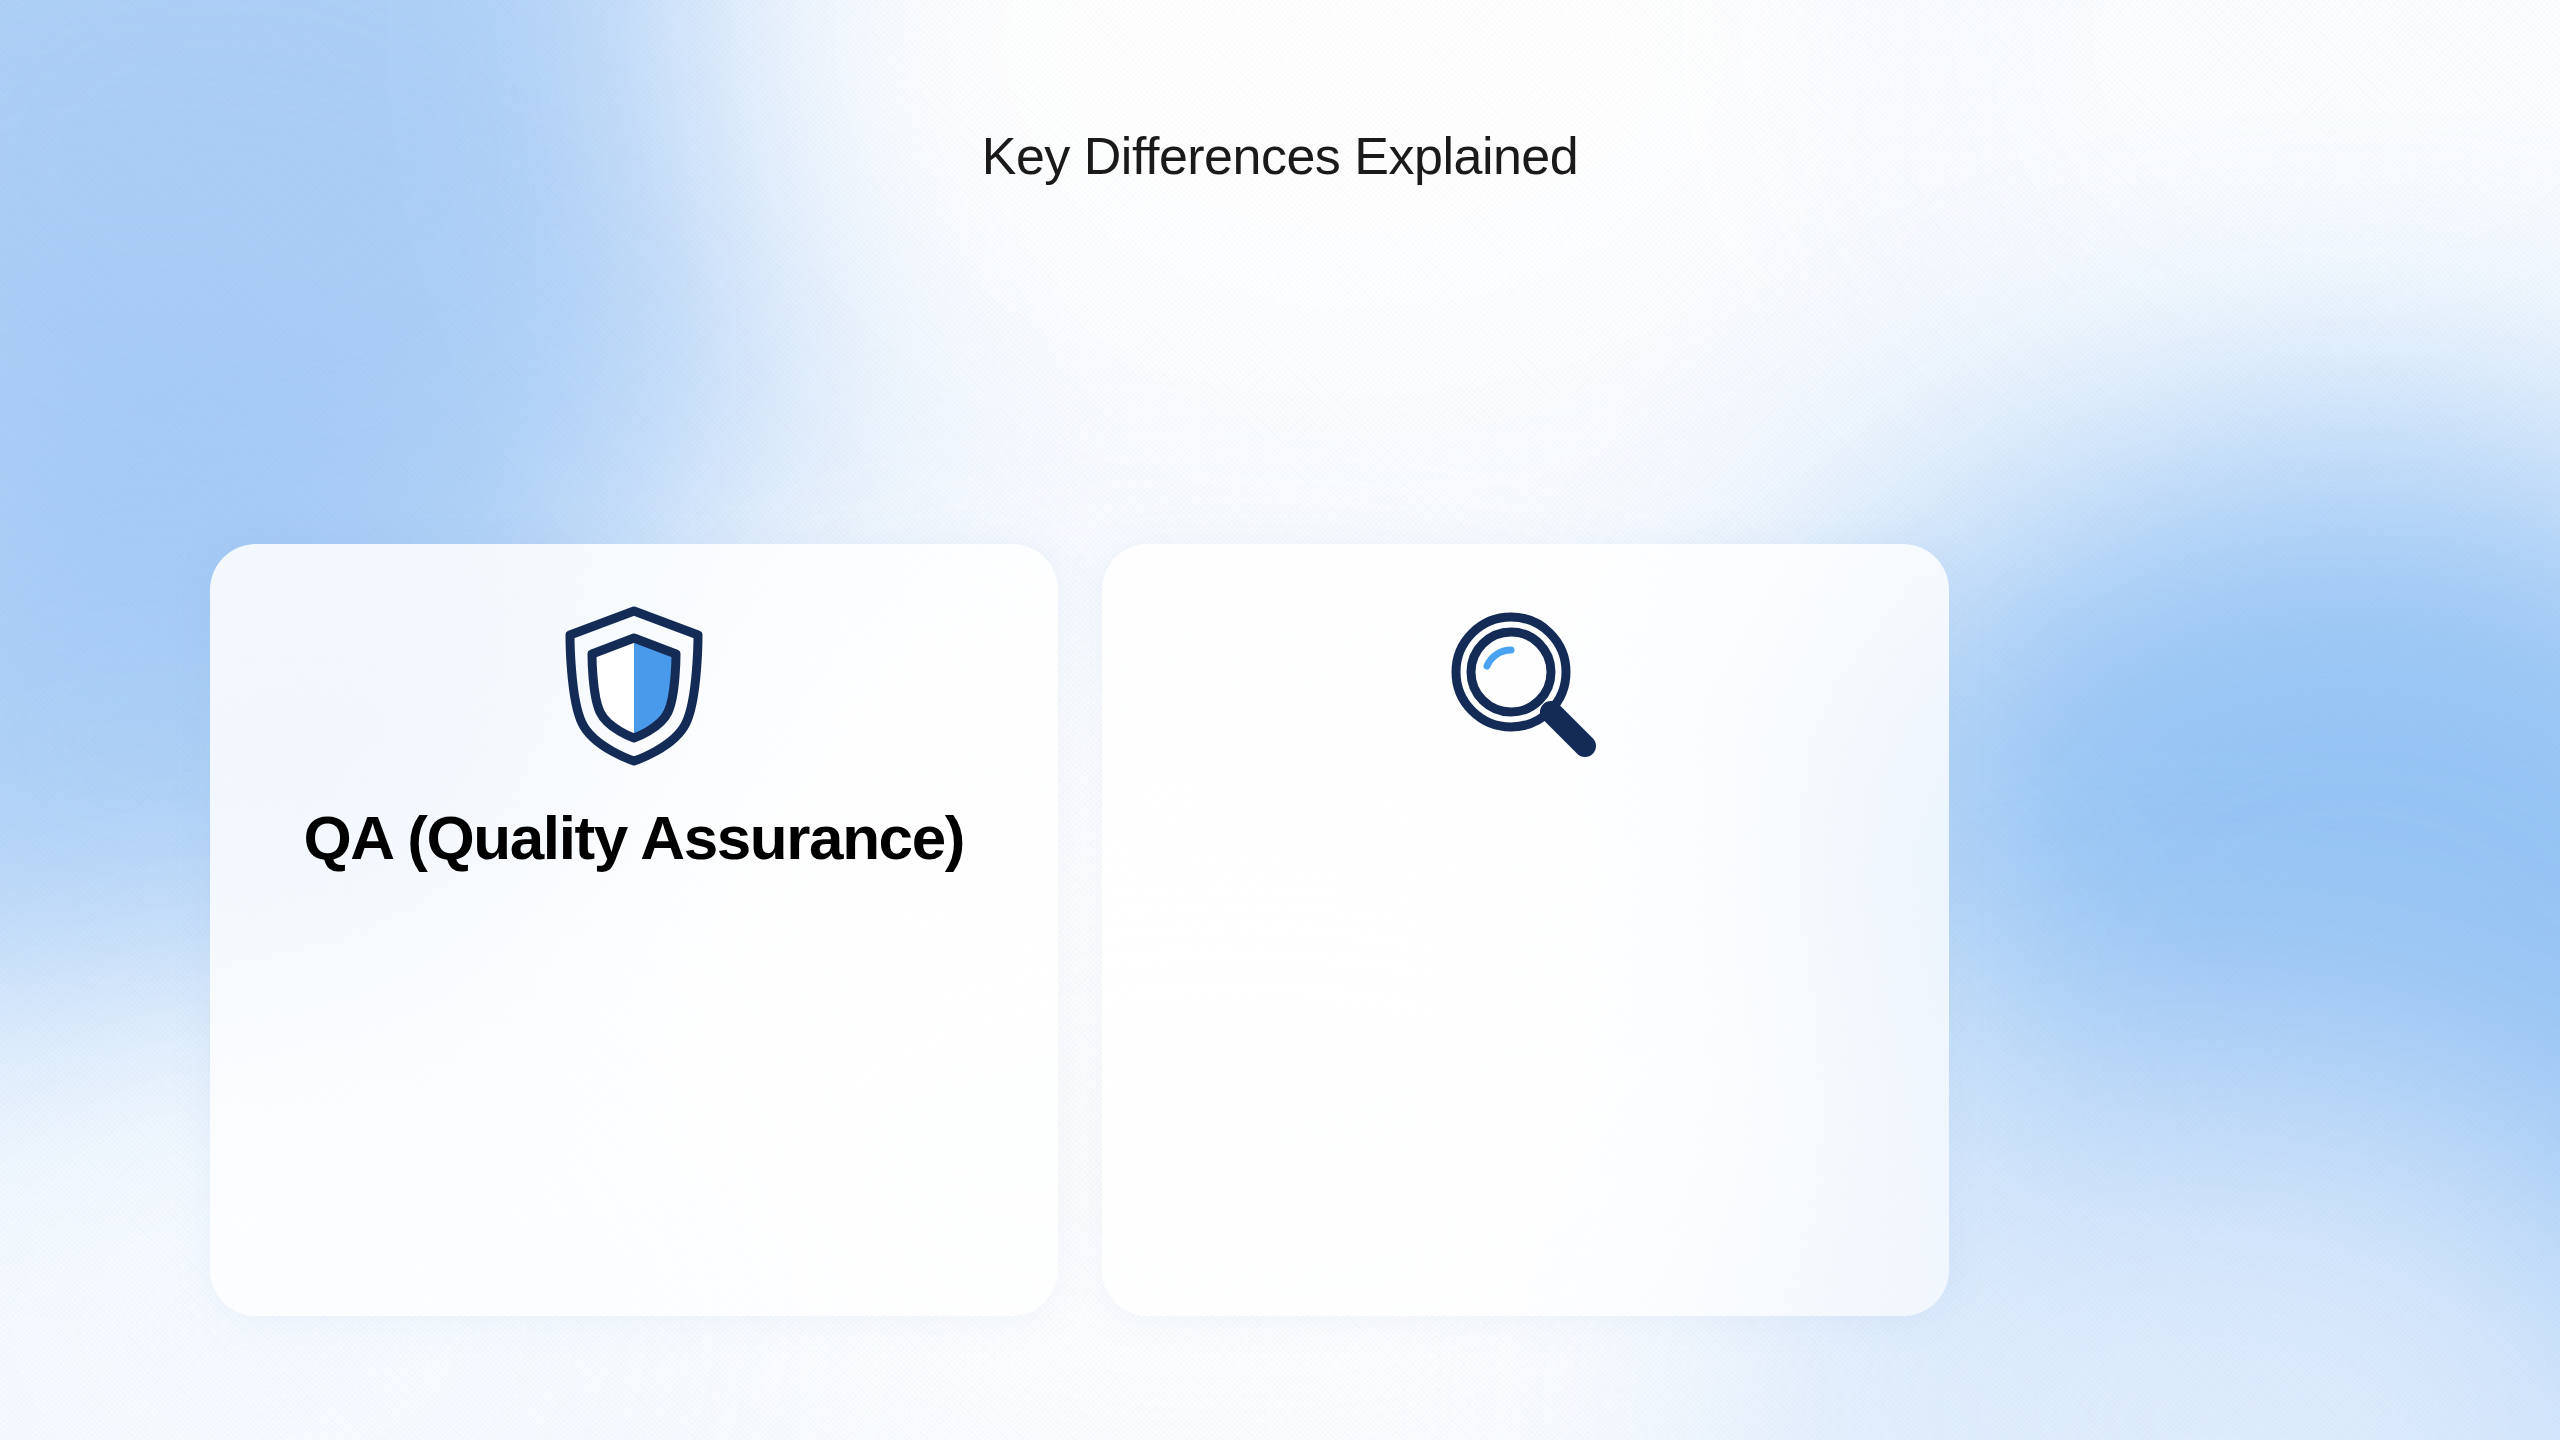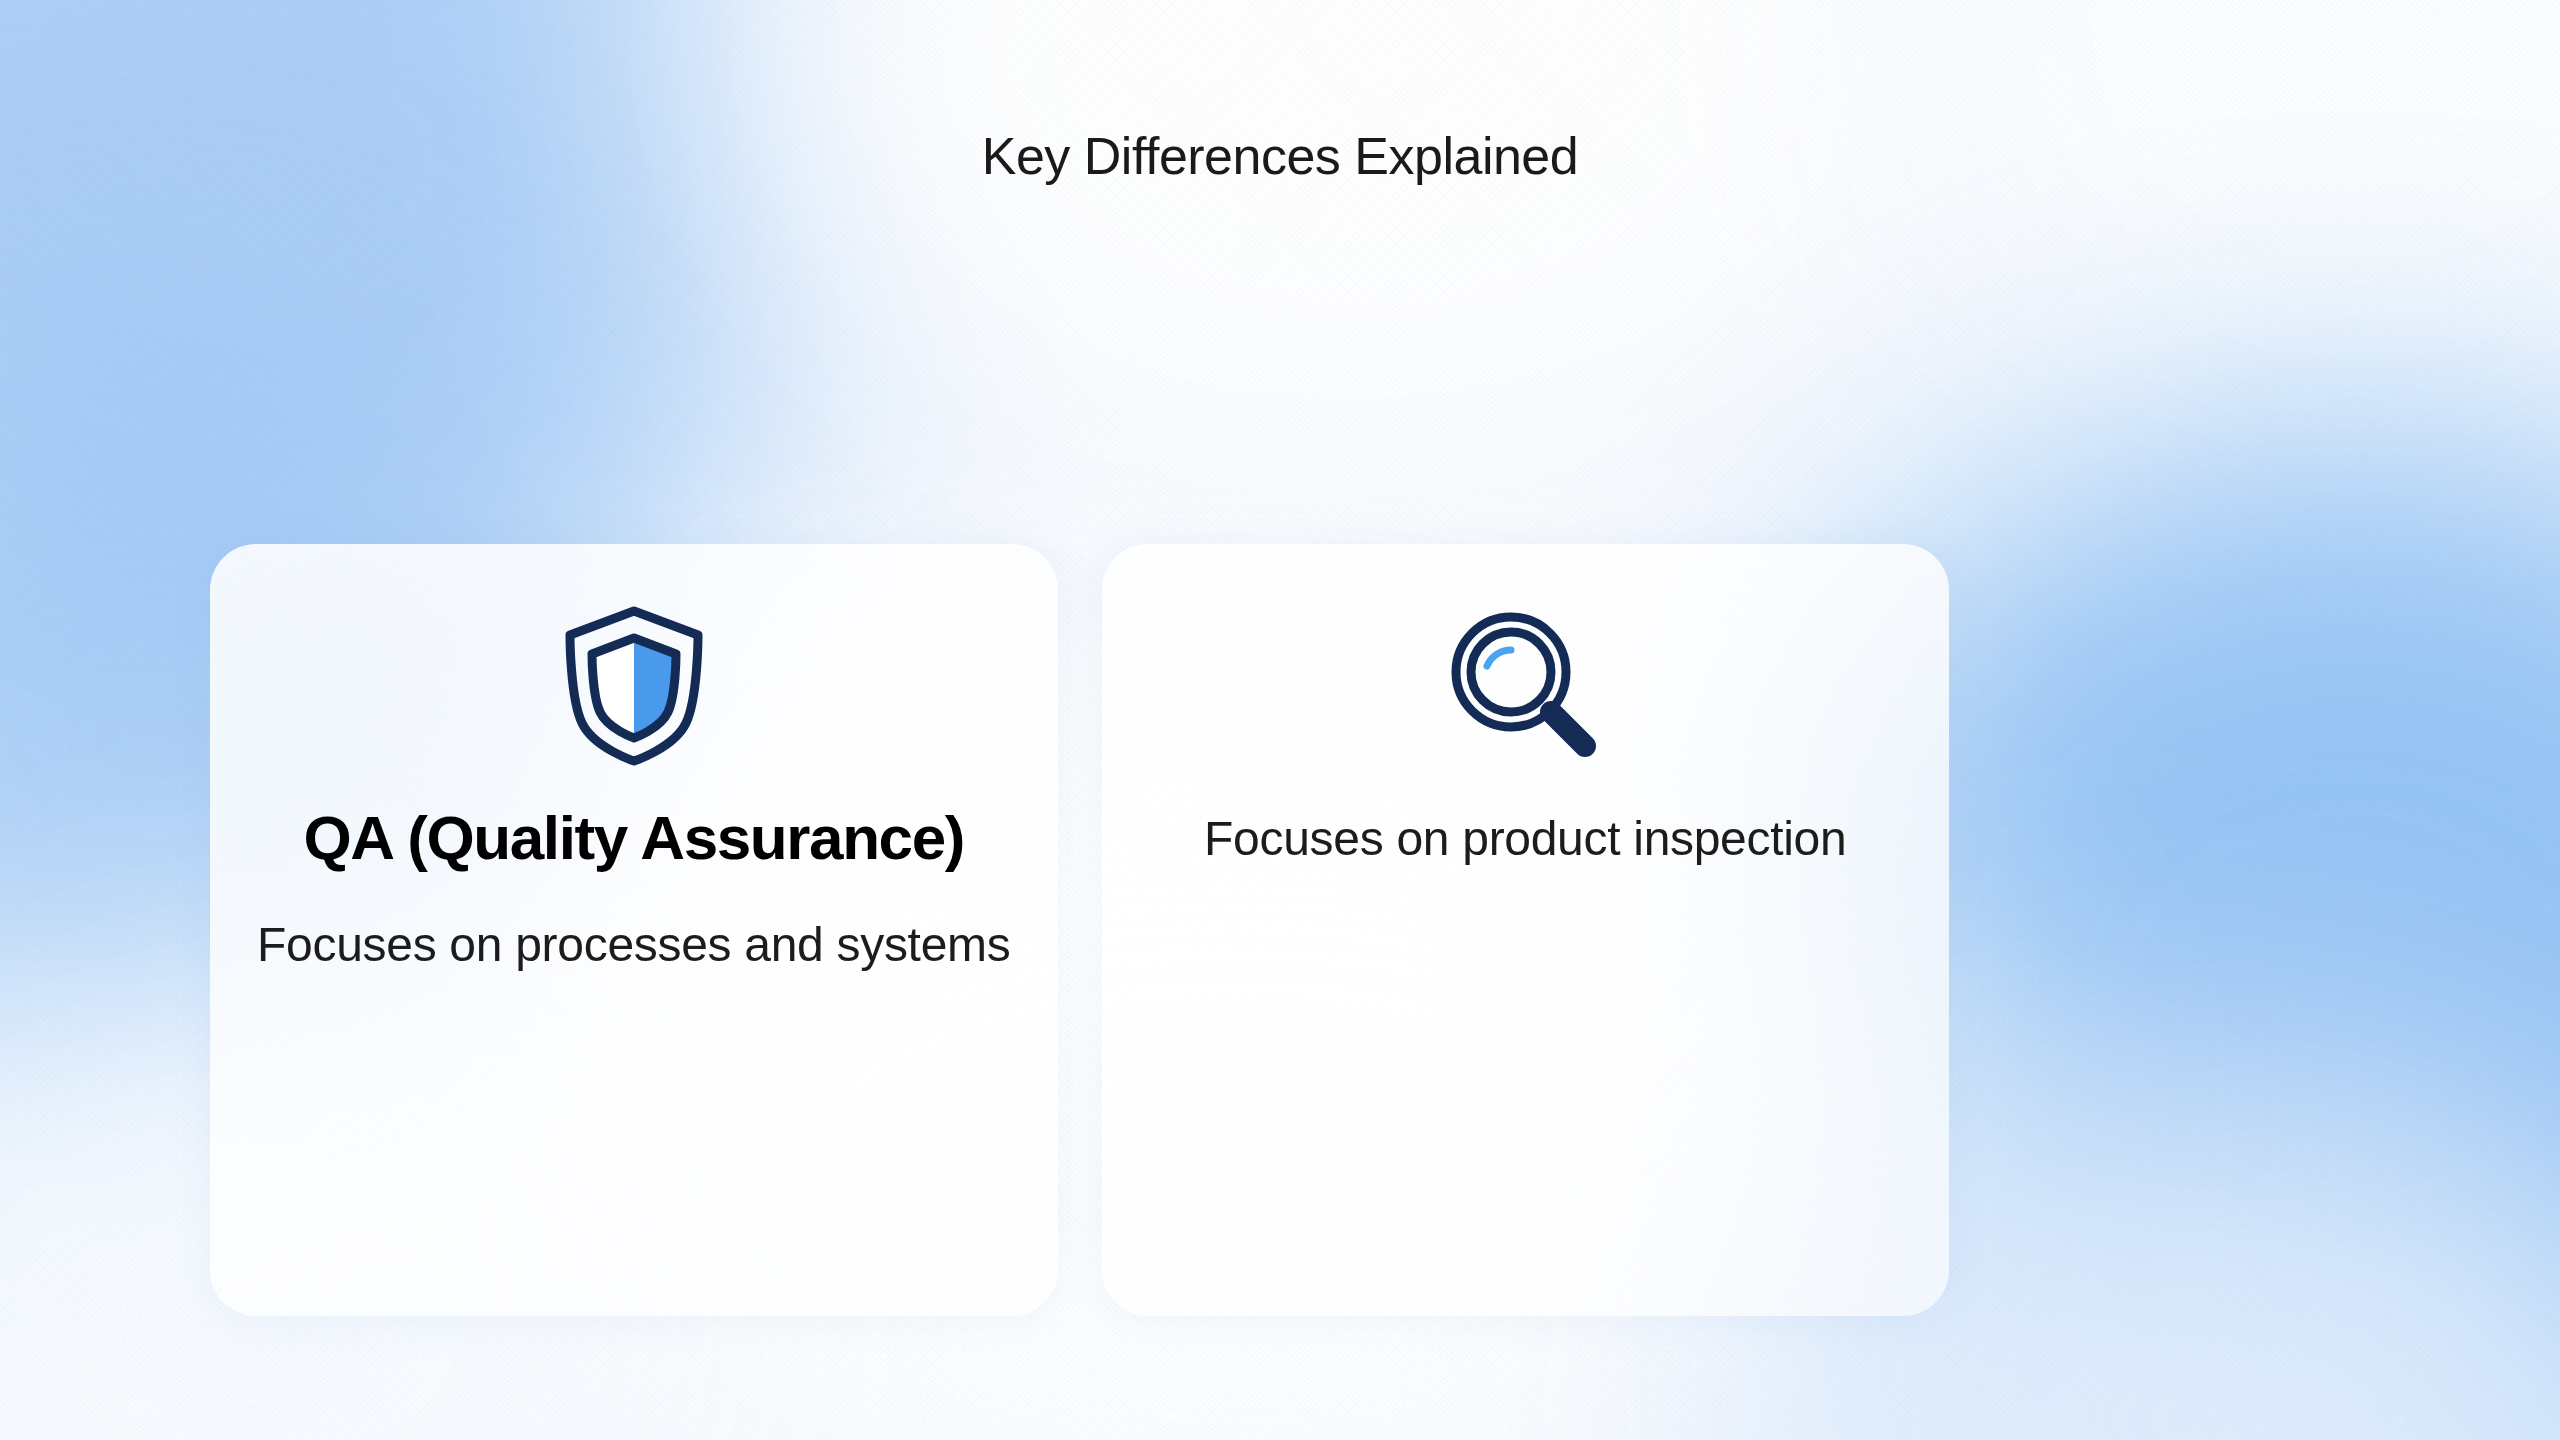--- a/index.html
+++ b/index.html
@@ -221,34 +221,32 @@
 
           <path d="M76 32 L34 48 C34 48 34 89 42 106 C50 123 76 132 76 132 Z" fill="#ffffff"></path>
 
           <path d="M76 32 L118 48 C118 48 118 89 110 106 C102 123 76 132 76 132 Z" fill="#4a9aec"></path>
 
           <path d="M76 32 L34 48 C34 48 34 89 42 106 C50 123 76 132 76 132
                    C76 132 102 123 110 106 C118 89 118 48 118 48 L76 32 Z" fill="none" stroke="#132b55" stroke-width="9" stroke-linejoin="round"></path>
         </svg>
       </div>
       <h2 class="card-title">QA (Quality Assurance)</h2>
-      <p class="card-body">Focuses on processes and systems</p>
     </div>
 
     <div class="panel">
       <div class="icon-wrap">
         <svg width="160" height="160" viewBox="0 0 160 160" aria-hidden="true">
 
           <line x1="106" y1="106" x2="140" y2="140" stroke="#132b55" stroke-width="22" stroke-linecap="round"></line>
           <line x1="106" y1="106" x2="140" y2="140" stroke="#ffffff" stroke-width="8" stroke-linecap="round" opacity="0"></line>
 
           <circle cx="66" cy="66" r="55" fill="none" stroke="#132b55" stroke-width="9"></circle>
 
           <circle cx="66" cy="66" r="40" fill="none" stroke="#132b55" stroke-width="9"></circle>
 
           <path d="M42 60 A26 26 0 0 1 66 44" fill="none" stroke="#4aa3f0" stroke-width="7" stroke-linecap="round"></path>
         </svg>
       </div>
-      <p class="card-body">Focuses on product inspection</p>
     </div>
 
   </div>
 </div>
 
 </body></html>

